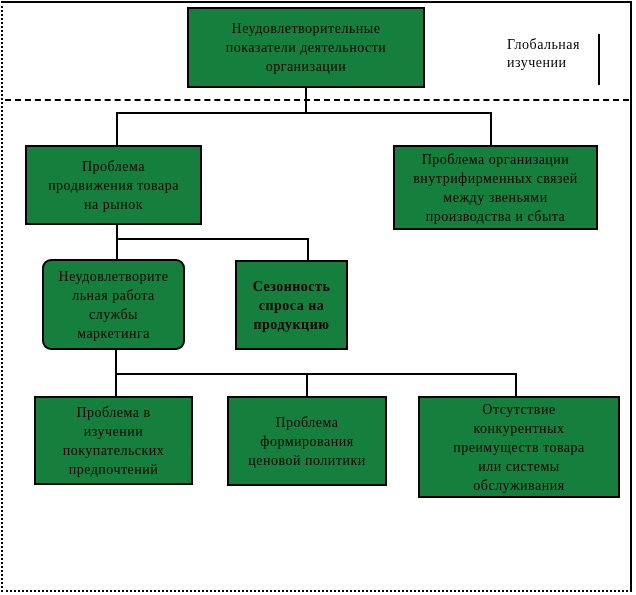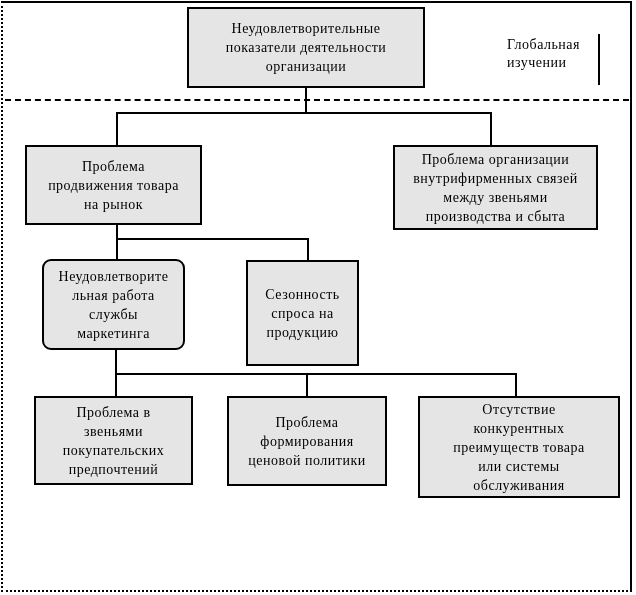--- a/index.html
+++ b/index.html
@@ -20,21 +20,21 @@
   .frame {
     position: absolute;
     left: 1px; top: 1px; right: 4px; bottom: 3px;
     border-width: 2px;
     border-color: #000000;
     border-style: solid solid dotted dotted;
   }
   .node {
     position: absolute;
     border: 2px solid #000000;
-    background: #e5e5e5;
+    background: #15803d;
     display: flex;
     align-items: center;
     justify-content: center;
     text-align: center;
     white-space: pre-line;
     font-size: 14px;
     line-height: 19px;
     letter-spacing: 0.5px;
     box-sizing: border-box;
   }
@@ -101,31 +101,31 @@
 производства и сбыта</div>
 
   <div class="vline" style="left:116px; top:225px; height:34px;"></div>
   <div class="hline" style="left:116px; top:238px; width:193px;"></div>
   <div class="vline" style="left:307px; top:238px; height:22px;"></div>
 
   <div class="node" style="left:42px; top:259px; width:143px; height:91px;border-radius:9px;">Неудовлетворите
 льная работа
 службы
 маркетинга</div>
-  <div class="node" style="left:246px; top:260px; width:113px; height:106px;">Сезонность
+  <div class="node" style="left:235px; top:260px; width:113px; height:90px;font-weight:bold;">Сезонность
 спроса на
 продукцию</div>
 
   <div class="vline" style="left:115px; top:350px; height:46px;"></div>
   <div class="hline" style="left:115px; top:373px; width:402px;"></div>
   <div class="vline" style="left:306px; top:373px; height:23px;"></div>
   <div class="vline" style="left:515px; top:373px; height:23px;"></div>
 
   <div class="node" style="left:34px; top:396px; width:159px; height:89px;">Проблема в
-звеньями
+изучении
 покупательских
 предпочтений</div>
   <div class="node" style="left:227px; top:396px; width:160px; height:90px;">Проблема
 формирования
 ценовой политики</div>
   <div class="node" style="left:418px; top:396px; width:202px; height:102px;">Отсутствие
 конкурентных
 преимуществ товара
 или системы
 обслуживания</div>

